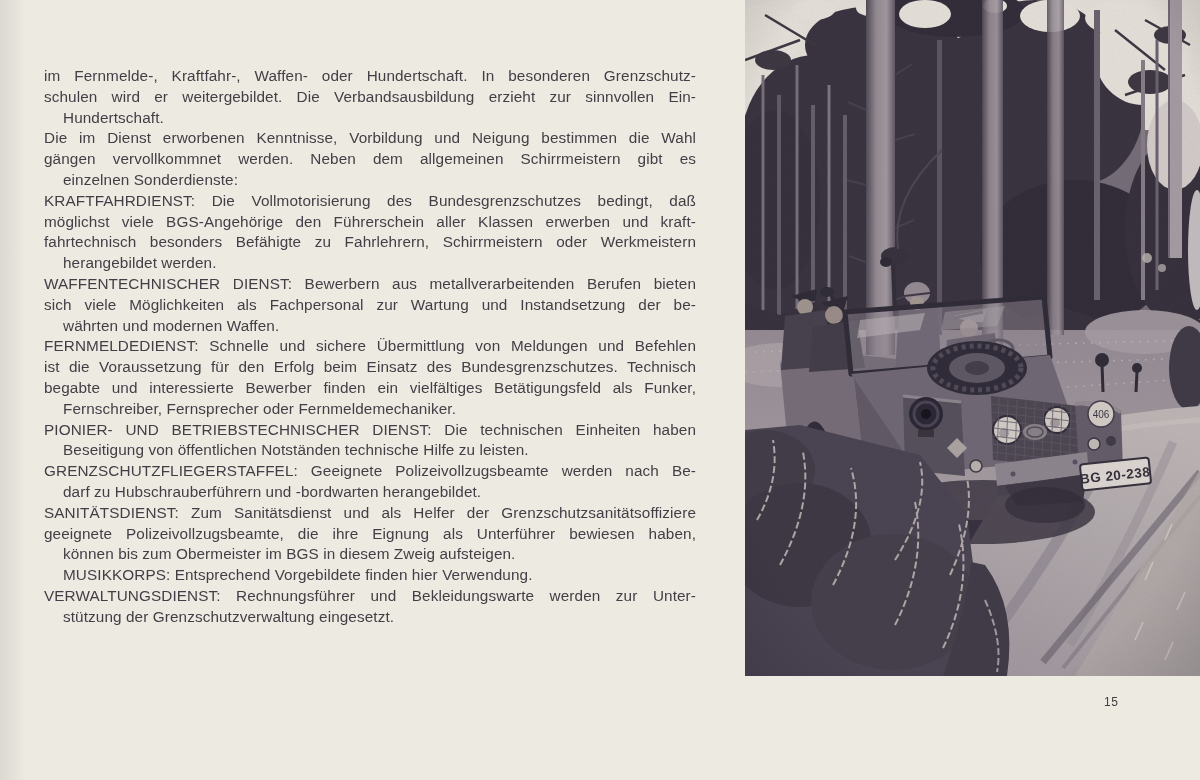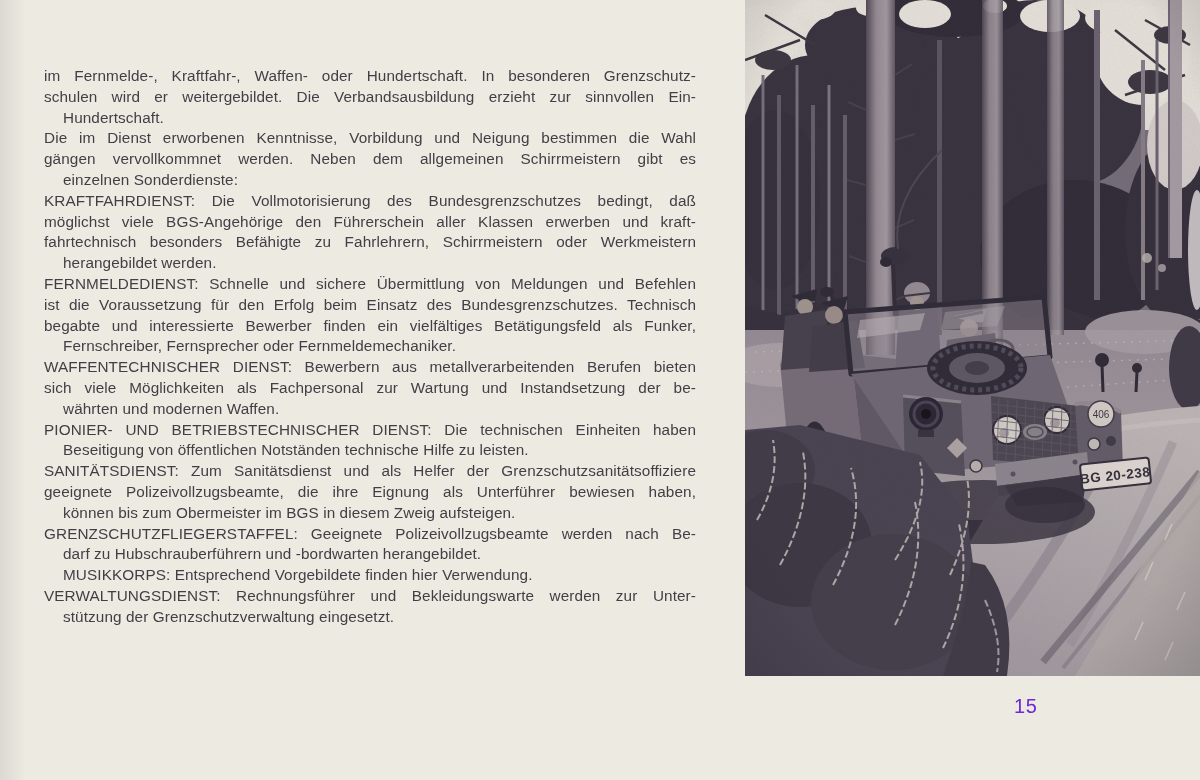--- a/index.html
+++ b/index.html
@@ -23,22 +23,22 @@
     text-align:justify;
     text-align-last:justify;
   }
   .line.last{text-align-last:left;margin-left:19px;}
   .photo{
     position:absolute;left:745px;top:0;width:455px;height:676px;margin:0;
     overflow:hidden;background:#3a3540;
   }
   .photo svg{display:block;}
   .page-number{
-    position:absolute;left:1014px;top:695px;
-    color:#6d28d9;font-size:20px;letter-spacing:0.6px;
+    position:absolute;left:1104px;top:695px;
+    color:#404040;font-size:12px;letter-spacing:0.6px;
   }
 </style>
 </head>
 <body>
 
 <div class="gutter-shadow"></div>
 
 <div class="text-column">
     <div class="para">
       <div class="line">im Fernmelde-, Kraftfahr-, Waffen- oder Hundertschaft. In besonderen Grenzschutz-</div>
@@ -50,42 +50,42 @@
       <div class="line">gängen vervollkommnet werden. Neben dem allgemeinen Schirrmeistern gibt es</div>
       <div class="line last">einzelnen Sonderdienste:</div>
     </div>
     <div class="para">
       <div class="line">KRAFTFAHRDIENST: Die Vollmotorisierung des Bundesgrenzschutzes bedingt, daß</div>
       <div class="line">möglichst viele BGS-Angehörige den Führerschein aller Klassen erwerben und kraft-</div>
       <div class="line">fahrtechnisch besonders Befähigte zu Fahrlehrern, Schirrmeistern oder Werkmeistern</div>
       <div class="line last">herangebildet werden.</div>
     </div>
     <div class="para">
+      <div class="line">WAFFENTECHNISCHER DIENST: Bewerbern aus metallverarbeitenden Berufen bieten</div>
+      <div class="line">sich viele Möglichkeiten als Fachpersonal zur Wartung und Instandsetzung der be-</div>
+      <div class="line last">währten und modernen Waffen.</div>
+    </div>
+    <div class="para">
       <div class="line">FERNMELDEDIENST: Schnelle und sichere Übermittlung von Meldungen und Befehlen</div>
       <div class="line">ist die Voraussetzung für den Erfolg beim Einsatz des Bundesgrenzschutzes. Technisch</div>
       <div class="line">begabte und interessierte Bewerber finden ein vielfältiges Betätigungsfeld als Funker,</div>
       <div class="line last">Fernschreiber, Fernsprecher oder Fernmeldemechaniker.</div>
     </div>
     <div class="para">
-      <div class="line">WAFFENTECHNISCHER DIENST: Bewerbern aus metallverarbeitenden Berufen bieten</div>
-      <div class="line">sich viele Möglichkeiten als Fachpersonal zur Wartung und Instandsetzung der be-</div>
-      <div class="line last">währten und modernen Waffen.</div>
-    </div>
-    <div class="para">
       <div class="line">PIONIER- UND BETRIEBSTECHNISCHER DIENST: Die technischen Einheiten haben</div>
       <div class="line last">Beseitigung von öffentlichen Notständen technische Hilfe zu leisten.</div>
+    </div>
+    <div class="para">
+      <div class="line">GRENZSCHUTZFLIEGERSTAFFEL: Geeignete Polizeivollzugsbeamte werden nach Be-</div>
+      <div class="line last">darf zu Hubschrauberführern und -bordwarten herangebildet.</div>
     </div>
     <div class="para">
       <div class="line">SANITÄTSDIENST: Zum Sanitätsdienst und als Helfer der Grenzschutzsanitätsoffiziere</div>
       <div class="line">geeignete Polizeivollzugsbeamte, die ihre Eignung als Unterführer bewiesen haben,</div>
       <div class="line last">können bis zum Obermeister im BGS in diesem Zweig aufsteigen.</div>
-    </div>
-    <div class="para">
-      <div class="line">GRENZSCHUTZFLIEGERSTAFFEL: Geeignete Polizeivollzugsbeamte werden nach Be-</div>
-      <div class="line last">darf zu Hubschrauberführern und -bordwarten herangebildet.</div>
     </div>
     <div class="para">
       <div class="line last">MUSIKKORPS: Entsprechend Vorgebildete finden hier Verwendung.</div>
     </div>
     <div class="para">
       <div class="line">VERWALTUNGSDIENST: Rechnungsführer und Bekleidungswarte werden zur Unter-</div>
       <div class="line last">stützung der Grenzschutzverwaltung eingesetzt.</div>
     </div>
   </div>
 

